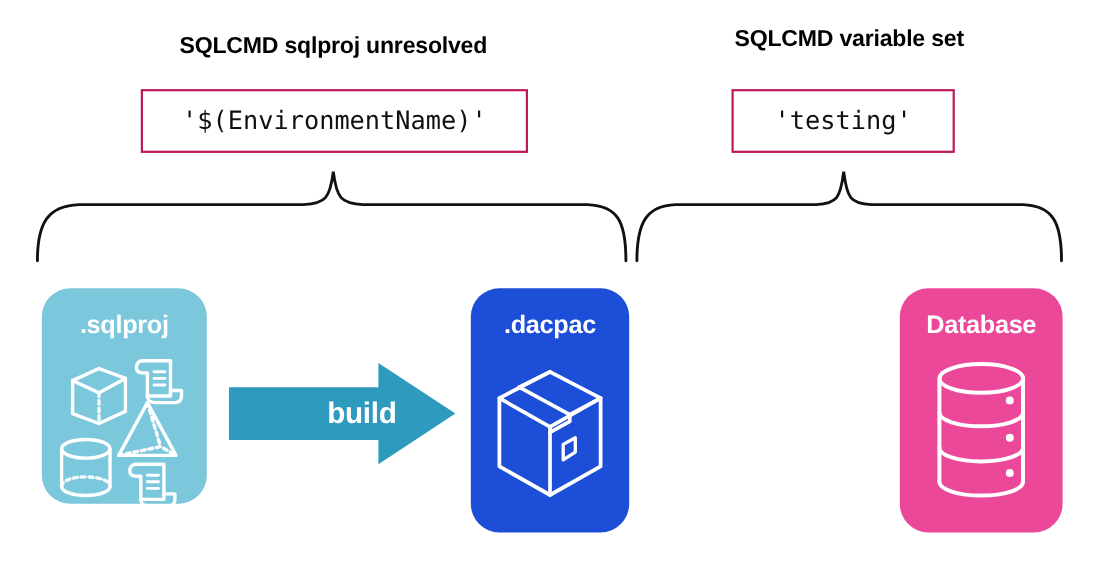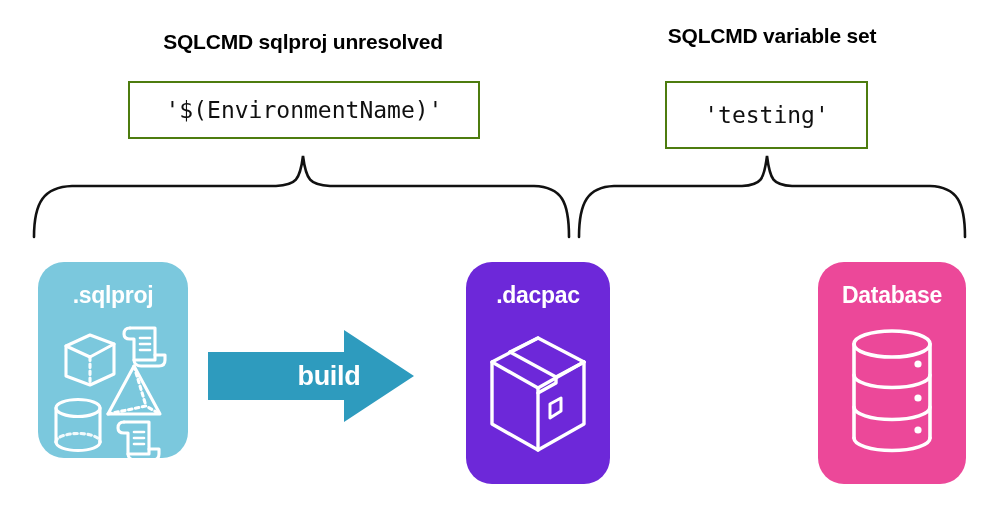--- a/index.html
+++ b/index.html
@@ -33,33 +33,33 @@
     color: #000000;
     white-space: nowrap;
   }
   #caption-left  { left: 33px;  top: 30px; width: 540px; }
   #caption-right { left: 578px; top: 24px; width: 388px; }
 
   
   .code-box {
     position: absolute;
     box-sizing: border-box;
-    border: 2px solid #4d7c0f;
+    border: 2px solid #be185d;
     background: #ffffff;
     display: flex;
     align-items: center;
     justify-content: center;
     font-family: "DejaVu Sans Mono", "Liberation Mono", monospace;
     font-size: 23px;
     color: #101010;
     letter-spacing: 0px;
     white-space: nowrap;
   }
   #code-box-left  { left: 128px; top: 81px;  width: 352px; height: 58px; }
-  #code-box-right { left: 665px; top: 81px;  width: 203px; height: 68px; }
+  #code-box-right { left: 665px; top: 81px;  width: 203px; height: 58px; }
 
   
   #braces {
     position: absolute;
     left: 0; top: 140px;
     width: 1000px; height: 110px;
   }
 
   
   .stage {
@@ -79,21 +79,21 @@
     letter-spacing: -0.3px;
     white-space: nowrap;
   }
   .stage-art {
     position: absolute;
     left: 0; right: 0;
     top: 52px;
     bottom: 0;
   }
   #stage-sqlproj  { left: 38px;  top: 262px; width: 150px; height: 196px; background: #7BC8DD; }
-  #stage-dacpac   { left: 428px; top: 262px; width: 144px; height: 222px; background: #6d28d9; margin-left: 38px; }
+  #stage-dacpac   { left: 428px; top: 262px; width: 144px; height: 222px; background: #1d4ed8; }
   #stage-database { left: 818px; top: 262px; width: 148px; height: 222px; background: #ec4899; }
 
   
   .arrow {
     position: absolute;
   }
   .arrow-label {
     position: absolute;
     left: 0;
     top: 50%;

